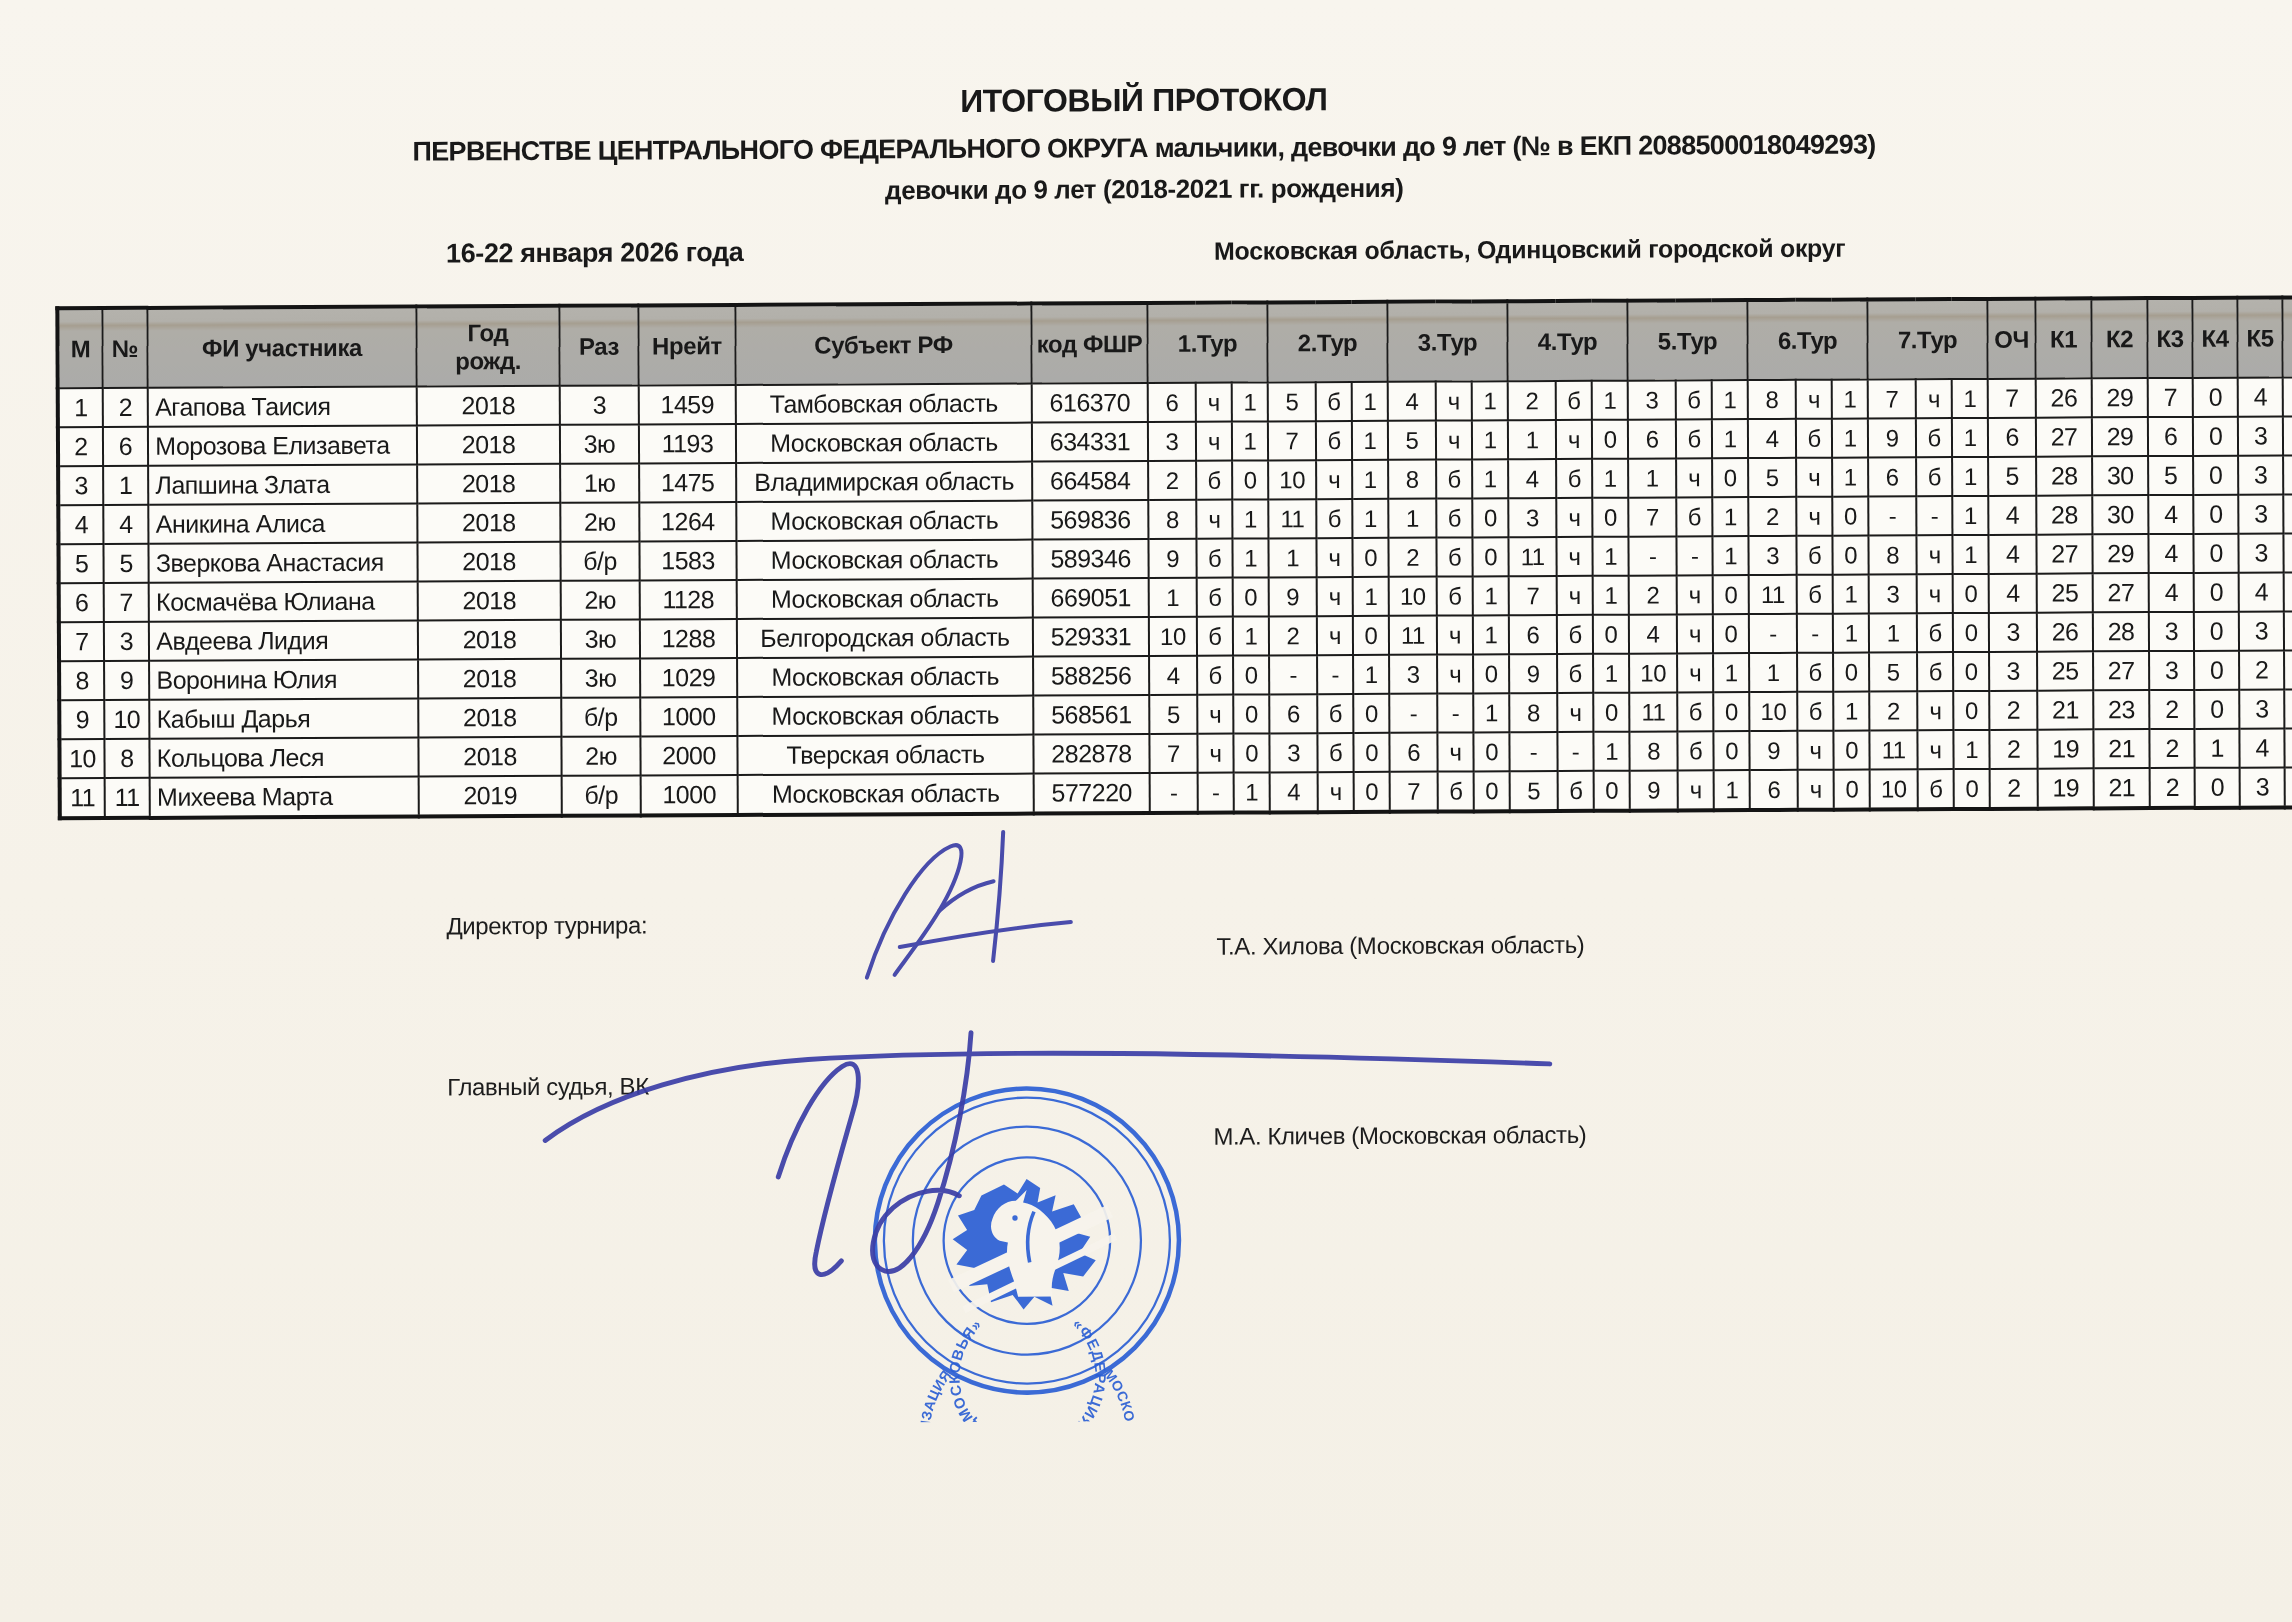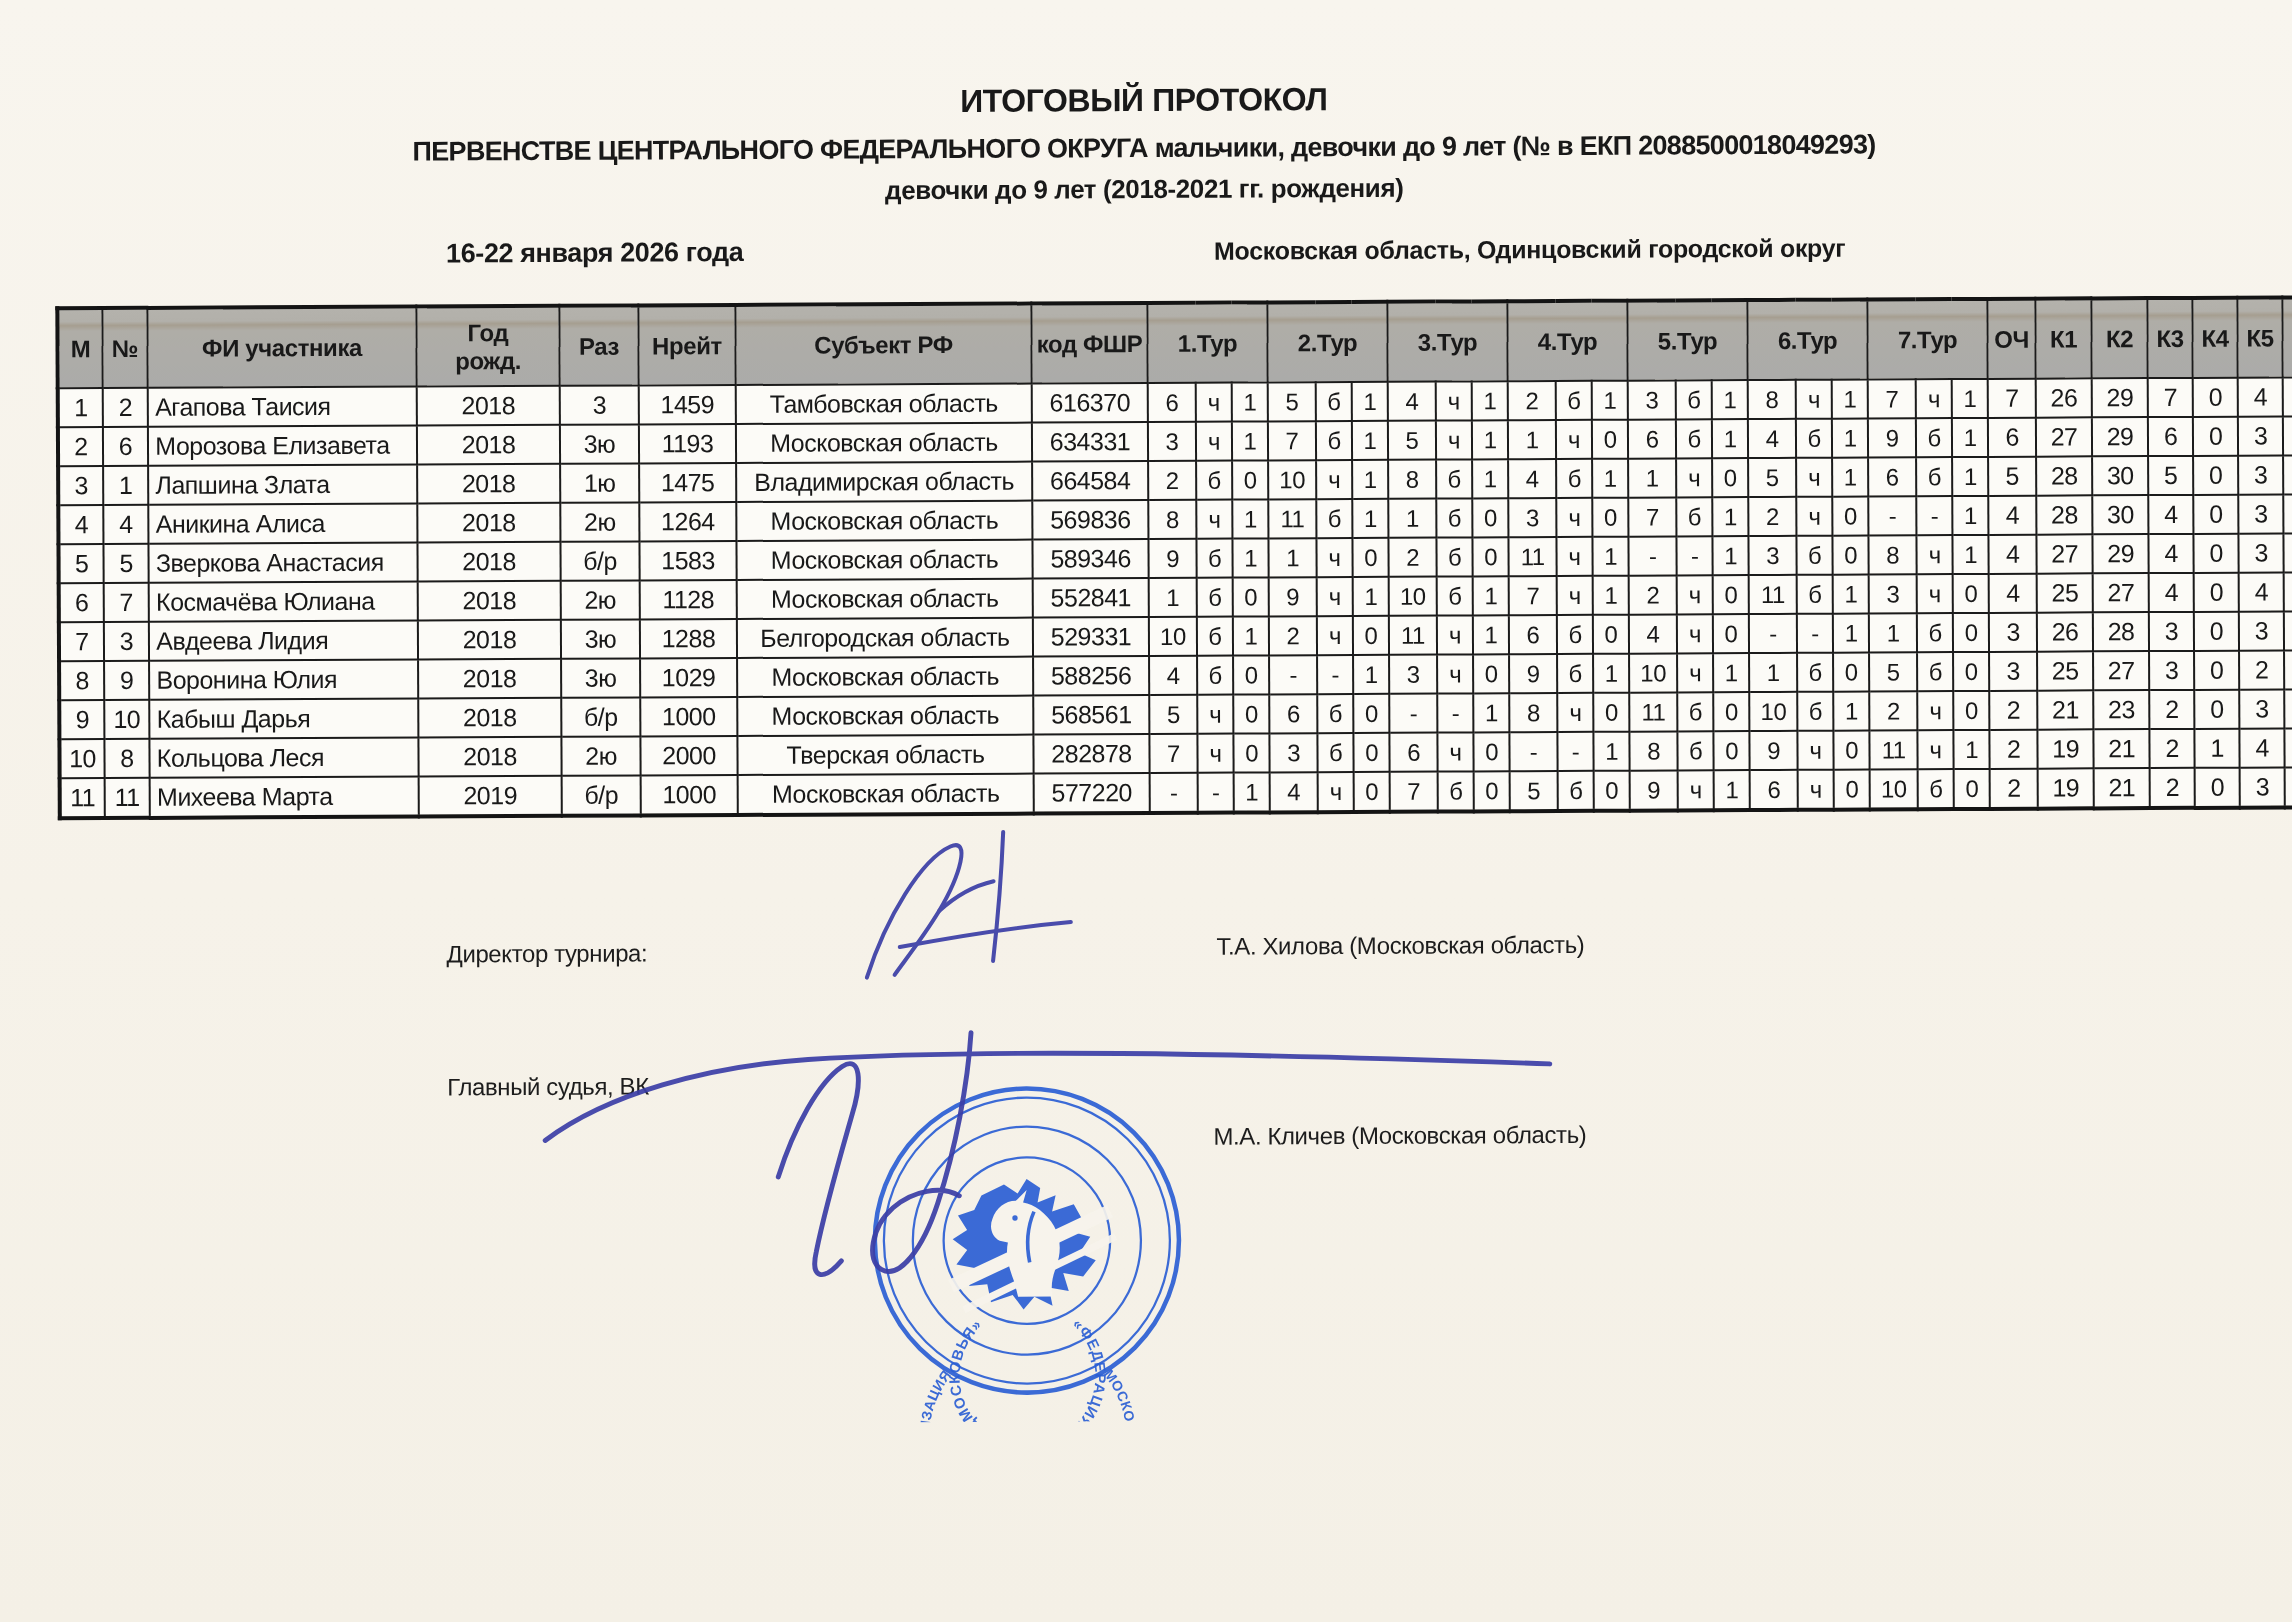--- a/index.html
+++ b/index.html
@@ -22,21 +22,21 @@
   .results th{height:77px;font-size:24px;font-weight:bold;text-align:center;vertical-align:middle;
               letter-spacing:-0.4px;white-space:pre-line;padding:0 0.9px;
               background:linear-gradient(180deg,#b4b2ac 0%,#b2b0aa 15%,#a69e90 20%,#afada7 27%,#ababa9 100%);}
   .results td{height:37px;font-size:25px;text-align:center;vertical-align:middle;
               letter-spacing:-0.5px;padding:0 0.9px;background:#fcfbf7;}
   .results td.al{text-align:left;padding-left:6.3px;}
   .results td.s1,.results td.s2{border-left-width:1.8px;}
   .results td.c-round{font-size:24px;}
 
   .sig-label,.sig-name{position:absolute;font-size:24px;letter-spacing:-0.4px;color:#1d1d1d;}
-  .lbl-director{top:937px;left:445px;text-align:center;}
+  .lbl-director{top:909px;left:445px;text-align:center;}
   .nm-director{top:933px;left:1215px;}
   .lbl-judge{top:1070px;left:445px;}
   .nm-judge{top:1123px;left:1211px;}
 
   svg.stamp{position:absolute;left:843px;top:1059px;width:362px;height:362px;z-index:2;}
   svg.ink{position:absolute;left:0;top:0;width:2293px;height:1623px;z-index:3;pointer-events:none;}
 </style>
 </head>
 <body>
 
@@ -307,21 +307,21 @@
             <td class="c-tail">1193</td>
           </tr>
           <tr>
             <td class="c-main">6</td>
             <td class="c-main">7</td>
             <td class="c-main al">Космачёва Юлиана</td>
             <td class="c-main">2018</td>
             <td class="c-main">2ю</td>
             <td class="c-main">1128</td>
             <td class="c-main">Московская область</td>
-            <td class="c-main">552841</td>
+            <td class="c-main">669051</td>
             <td class="c-round s0">1</td>
             <td class="c-round s1">б</td>
             <td class="c-round s2">0</td>
             <td class="c-round s0">9</td>
             <td class="c-round s1">ч</td>
             <td class="c-round s2">1</td>
             <td class="c-round s0">10</td>
             <td class="c-round s1">б</td>
             <td class="c-round s2">1</td>
             <td class="c-round s0">7</td>

